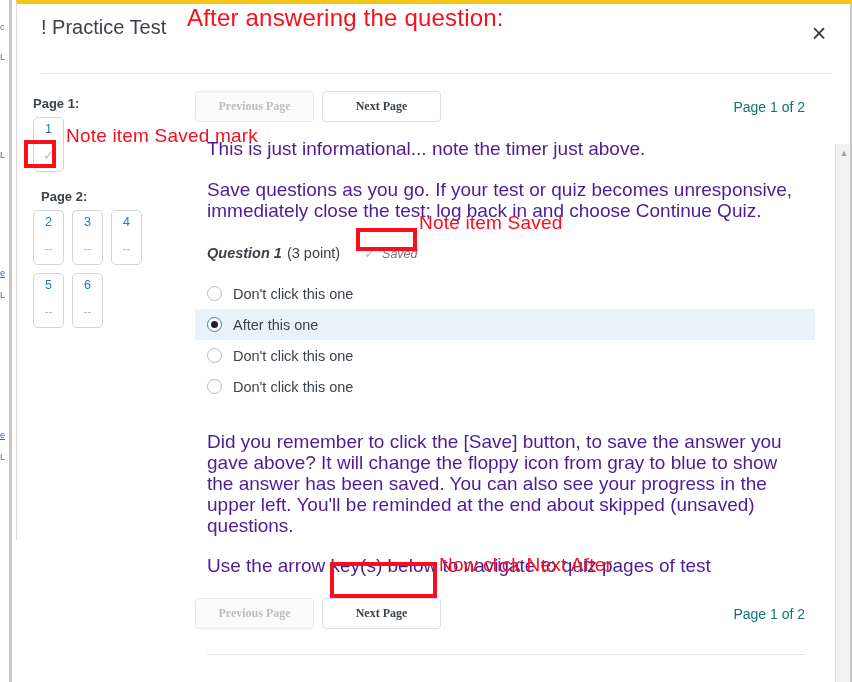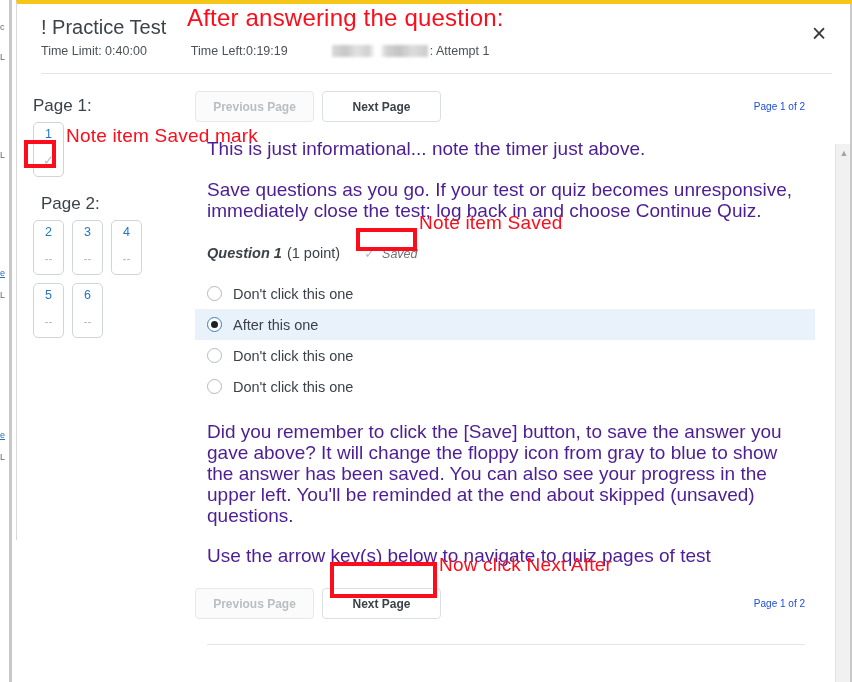--- a/index.html
+++ b/index.html
@@ -110,23 +110,23 @@
     height: 612px;
   }
 
   
   .nav-col {
     position: absolute;
     left: 8px; top: 22px;
     width: 170px;
   }
   .page-label {
-    font-size: 17px;
+    font-size: 13px;
     color: #3b4249;
-    font-weight: 400;
+    font-weight: 700;
     margin: 0 0 6px 8px;
   }
   .tiles { display: flex; flex-wrap: wrap; gap: 8px; margin-left: 8px; }
   .tile {
     width: 31px; height: 55px;
     border: 1px solid #cfd5da;
     border-radius: 5px;
     background: #ffffff;
     display: flex;
     flex-direction: column;
@@ -156,48 +156,48 @@
   }
   .btn-page {
     height: 31px;
     min-width: 119px;
     border: 1px solid #dcdfe2;
     border-radius: 4px;
     background: #ffffff;
     font-size: 12px;
     font-weight: bold;
     color: #3b4249;
-    font-family: Liberation Sans, sans-serif;
+    font-family: Liberation Serif, serif;
     cursor: pointer;
     padding: 0 10px;
   }
   .btn-page.disabled {
     color: #b9bec3;
     background: #fbfbfb;
     border-color: #e6e8ea;
     cursor: default;
   }
   .btn-page + .btn-page { margin-left: 8px; }
   .page-count {
     margin-left: auto;
-    font-size: 10px;
-    color: #1d4ed8;
+    font-size: 14px;
+    color: #0f766e;
     padding-right: 10px;
   }
 
   .para {
     font-size: 19px;
     line-height: 21px;
     color: #4c1d95;
     margin: 0;
     padding: 0 18px 0 12px;
   }
   .para.p1 { margin-top: 16px; }
   .para.p2 { margin-top: 20px; }
-  .para.p4 { margin-top: 19px; }
+  .para.p4 { margin-top: 29px; }
   .para.p5 { margin-top: 19px; }
 
   .q-head {
     margin: 24px 0 0 12px;
     display: flex;
     align-items: baseline;
     font-size: 14.5px;
     color: #3b4249;
   }
   .q-head .qnum { font-weight: bold; margin-right: 5px; font-style: italic; }
@@ -311,28 +311,20 @@
     <div class="ghost blue" style="top:268px;">e</div>
     <div class="ghost" style="top:290px;">L</div>
     <div class="ghost blue" style="top:430px;">e</div>
     <div class="ghost" style="top:452px;">L</div>
   </div>
 
   <div class="modal">
 
     <div class="modal-header">
       <h1 class="quiz-title">! Practice Test</h1>
-      <div class="header-meta">
-        <span class="mi">Time Limit: 0:40:00</span>
-        <span class="mi">Time Left:0:19:19</span>
-        <span class="mi attempt">
-          <span class="redacted"></span>
-          <span>: Attempt 1</span>
-        </span>
-      </div>
       <div class="close-x">×</div>
       <div class="header-rule"></div>
     </div>
 
     <div class="modal-body">
 
       <div class="nav-col">
         <div class="page-label">Page 1:</div>
         <div class="tiles">
           <div class="tile">
@@ -374,21 +366,21 @@
           <button class="btn-page disabled">Previous Page</button>
           <button class="btn-page">Next Page</button>
           <span class="page-count">Page 1 of 2</span>
         </div>
 
         <p class="para p1">This is just informational... note the timer just above.</p>
         <p class="para p2">Save questions as you go. If your test or quiz becomes unresponsive, immediately close the test; log back in and choose Continue Quiz.</p>
 
         <div class="q-head">
           <span class="qnum">Question 1</span>
-          <span class="qpts">(1 point)</span>
+          <span class="qpts">(3 point)</span>
           <span class="saved-badge">
             <span class="tick">✓</span>
             <span>Saved</span>
           </span>
         </div>
 
 
         <div class="answers">
           <div class="answer">
             <span class="radio"></span>

